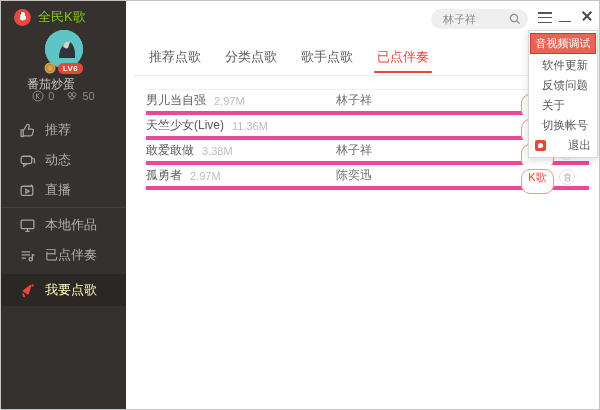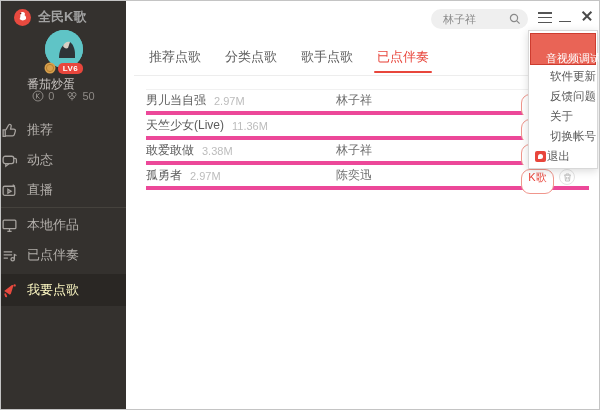--- a/index.html
+++ b/index.html
@@ -4,29 +4,29 @@
 <style>
   * { margin:0; padding:0; box-sizing:border-box; }
   body { background:#888; font-family:"Liberation Sans","DejaVu Sans",sans-serif; }
   .window{
     position:relative; width:600px; height:410px; background:#fff;
     border:1px solid #c4c4c4; overflow:hidden;
   }
   
   .sidebar{position:absolute;left:0;top:0;width:125px;height:100%;background:#34312e;}
   .logo-row{position:absolute;left:13px;top:7px;display:flex;align-items:center;gap:7px;}
-  .logo-row .app-title{font-size:13px;color:#a3a3a3;font-weight:bold;}
+  .logo-row .app-title{font-size:13px;color:#84cc16;}
   .avatar{position:absolute;left:44px;top:29px;width:38px;height:38px;border-radius:50%;overflow:hidden;background:#5fc4c6;}
   .badge-row{position:absolute;left:0;top:61px;width:125px;display:flex;justify-content:center;align-items:flex-end;gap:2px;}
   .lv-pill{background:#e8463c;color:#fff;font-size:8px;line-height:11px;height:11px;padding:0 5px;border-radius:5px;font-weight:bold;letter-spacing:.5px;}
   .username{position:absolute;left:0;top:75px;width:100px;text-align:center;font-size:12px;color:#c9c5c2;}
   .stats{position:absolute;left:0;top:89px;width:125px;display:flex;justify-content:center;gap:12px;font-size:11px;color:#8d8985;}
   .stat{display:flex;align-items:center;gap:4px;}
   .menu{position:absolute;left:0;top:114px;width:125px;}
-  .mi{height:30px;display:flex;align-items:center;gap:9px;color:#b3afab;font-size:13px;cursor:default;}
+  .mi{height:30px;display:flex;align-items:center;padding-left:18px;gap:9px;color:#b3afab;font-size:13px;cursor:default;}
   .mi svg{width:17px;height:17px;flex:0 0 17px;}
   .menu-divider{height:1px;background:#45423d;margin:2px 0;}
   .mi.active{margin-top:4px;height:32px;background:#2a2724;color:#fef9c3;}
   
   .search{position:absolute;left:430px;top:8px;width:97px;height:20px;background:#efefef;border-radius:10px;}
   .search input{border:none;background:transparent;width:64px;margin-left:12px;height:20px;font-size:11px;color:#8a8a8a;outline:none;}
   .search .search-icon{position:absolute;right:7px;top:4px;}
   .btn-menu{position:absolute;left:537px;top:11px;width:14px;height:11px;display:flex;flex-direction:column;justify-content:space-between;cursor:pointer;}
   .btn-menu span{display:block;height:1.5px;background:#555;}
   .btn-min{position:absolute;left:558px;top:9px;width:13px;height:13px;cursor:pointer;}
@@ -44,23 +44,23 @@
   
   .list{position:absolute;left:145px;top:88px;width:443px;border-top:1px solid #f1f1f1;}
   .row{position:relative;height:25px;border-bottom:4px solid #ec4899;display:flex;align-items:center;background:#fff;}
   .row .title{font-size:12px;color:#5c5c5c;}
   .row .count{font-size:11px;color:#bcbcbc;margin-left:8px;}
   .row .artist{position:absolute;left:190px;font-size:12px;color:#6e6e6e;}
   .row .ksong{position:absolute;left:375px;top:4px;width:33px;height:25px;border:1px solid #f0968c;border-radius:9px;color:#e8463c;font-size:11px;text-align:center;line-height:14px;background:#fff;cursor:pointer;}
   .row .trash{position:absolute;left:413px;top:4px;width:16px;height:16px;border:1px solid #e4e4e4;border-radius:50%;display:flex;align-items:center;justify-content:center;cursor:pointer;}
   
   .dropdown{position:absolute;left:527px;top:29px;width:70px;background:#fff;border:1px solid #d8d8d8;box-shadow:0 2px 8px rgba(0,0,0,.15);padding:1px 0 2px;z-index:10;}
-  .dd-item{height:20px;line-height:20px;font-size:11.5px;color:#5a5a5a;padding-left:21px;cursor:pointer;white-space:nowrap;}
-  .dd-item.highlight{height:21px;line-height:19px;margin:1px;background:#e96456;border:1px solid #cd3c2f;color:#fff;padding:15px;text-align:center;font-size:11px;}
-  .dd-item.exit{display:flex;align-items:center;padding-left:6px;gap:1px;}
+  .dd-item{height:20px;line-height:20px;font-size:11.5px;color:#5a5a5a;padding-left:13px;cursor:pointer;white-space:nowrap;}
+  .dd-item.highlight{height:21px;line-height:19px;margin:1px;background:#e96456;border:1px solid #cd3c2f;color:#fff;padding:0;text-align:center;font-size:11px;}
+  .dd-item.exit{display:flex;align-items:center;padding-left:6px;gap:22px;}
   .exit-icon{width:11px;height:11px;background:#e8463c;border-radius:2px;position:relative;flex:0 0 11px;}
   .exit-icon::after{content:"";position:absolute;left:3px;top:3px;width:5px;height:5px;background:#fff;border-radius:50% 50% 50% 0;}
 </style>
 </head>
 <body>
 
 <div class="window">
 
   <div class="sidebar">
     <div class="logo-row">

